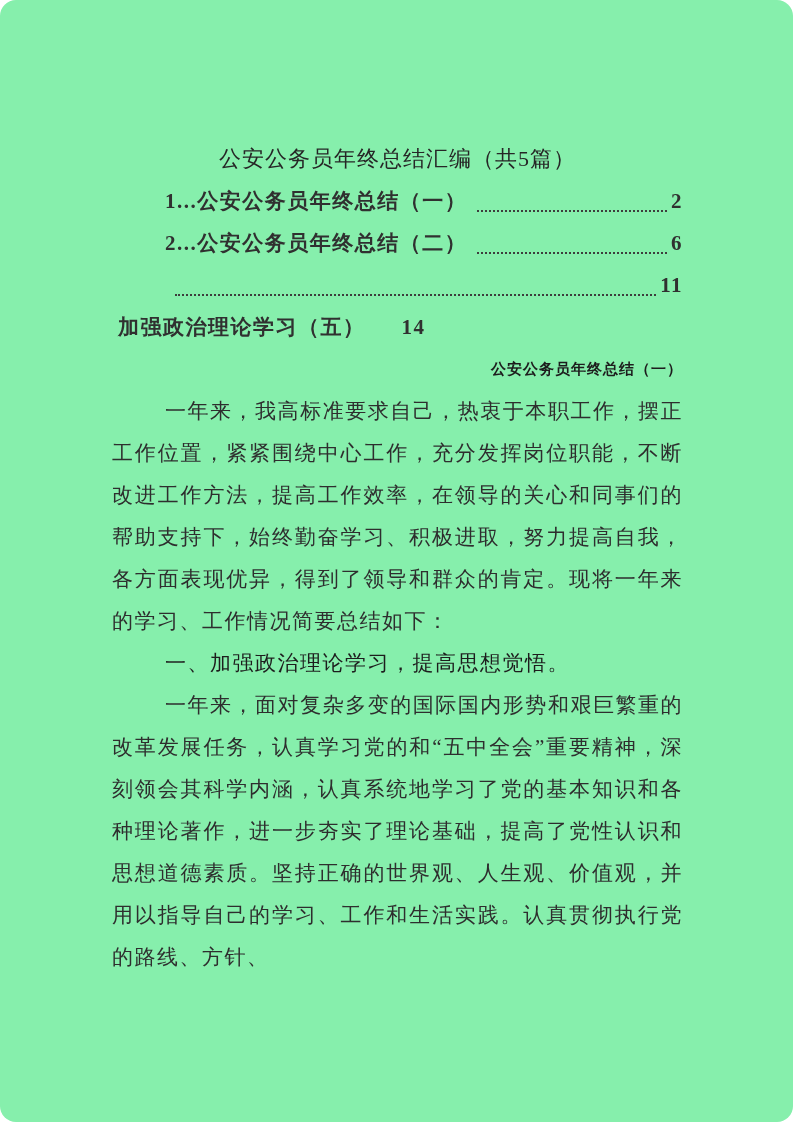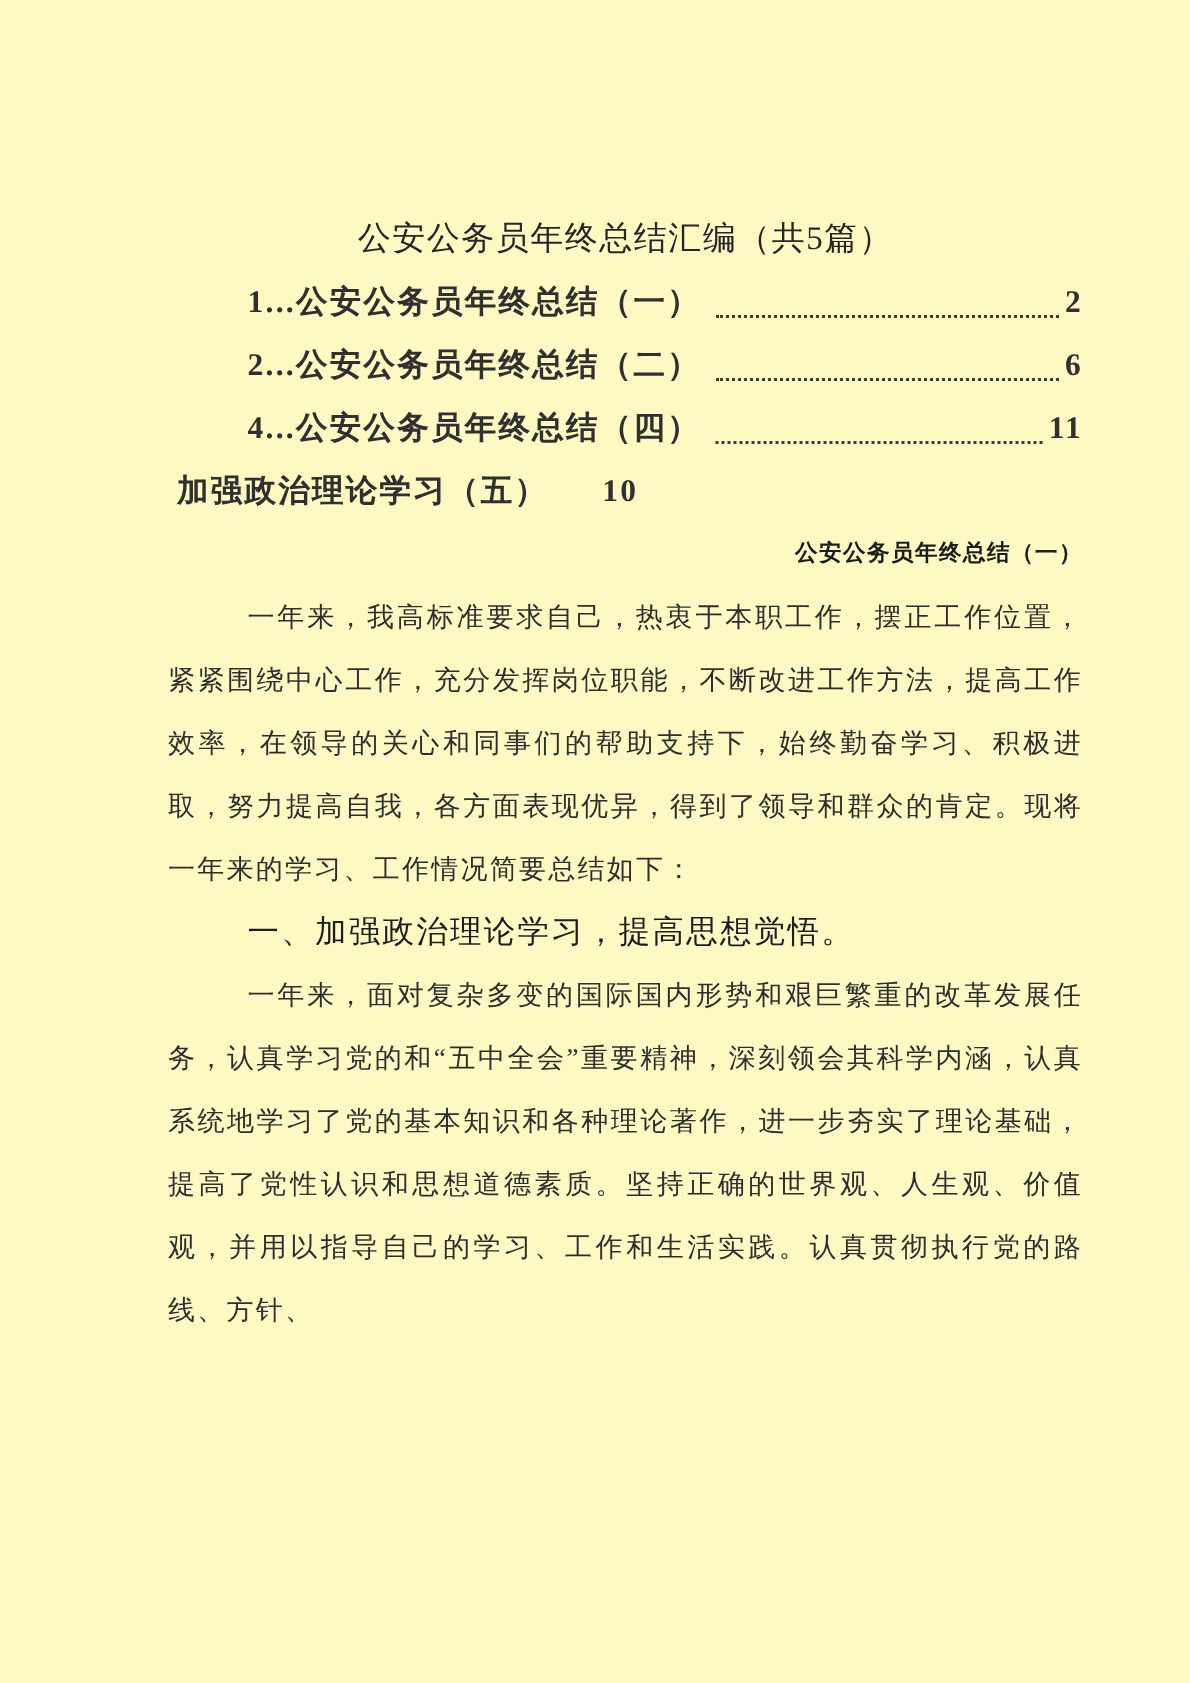--- a/index.html
+++ b/index.html
@@ -11,22 +11,23 @@
     width: 793px;
     height: 1122px;
     overflow: hidden;
     font-family: "Liberation Serif", "DejaVu Serif", serif;
     color: #2b2b2b;
   }
   .doc-page {
     box-sizing: border-box;
     width: 793px;
     height: 1122px;
-    padding: 138px 71px 0 112px;
-    background: #fef9c3;
+    padding: 138px 110px 0 112px;
+    background: #86efac;
+    border-radius: 16px;
   }
   .doc-title {
     text-align: center;
     font-size: 22px;
     line-height: 42px;
     letter-spacing: 1px;
     color: #262626;
     white-space: nowrap;
   }
   .toc {
@@ -78,21 +79,21 @@
     text-align: right;
     font-size: 15px;
     line-height: 42px;
     font-weight: bold;
     letter-spacing: 1px;
     color: #1d1d1d;
     white-space: nowrap;
   }
   .body-paragraph {
     margin: 0;
-    font-size: 18px;
+    font-size: 21px;
     line-height: 42px;
     letter-spacing: 1.5px;
     text-align: justify;
     text-justify: inter-character;
     text-indent: 53px;
     color: #2e2e2e;
   }
   .sub-heading {
     margin: 0;
     font-size: 21px;
@@ -120,28 +121,27 @@
     </div>
 
     <div class="toc-row">
       <span class="toc-label">2...公安公务员年终总结（二）</span>
       <span class="toc-leader"></span>
       <span class="toc-page">6</span>
     </div>
 
 
     <div class="toc-row">
-      <span class="toc-label">4...公安公务员年终总结（四）</span>
       <span class="toc-leader"></span>
       <span class="toc-page">11</span>
     </div>
 
     <div class="toc-row-plain">
       <span class="toc-label">加强政治理论学习（五）</span>
-      <span class="toc-page">10</span>
+      <span class="toc-page">14</span>
     </div>
 
   </div>
 
   <div class="section-title">公安公务员年终总结（一）</div>
 
   <p class="body-paragraph">一年来，我高标准要求自己，热衷于本职工作，摆正工作位置，紧紧围绕中心工作，充分发挥岗位职能，不断改进工作方法，提高工作效率，在领导的关心和同事们的帮助支持下，始终勤奋学习、积极进取，努力提高自我，各方面表现优异，得到了领导和群众的肯定。现将一年来的学习、工作情况简要总结如下：</p>
 
   <div class="sub-heading">一、加强政治理论学习，提高思想觉悟。</div>
 

